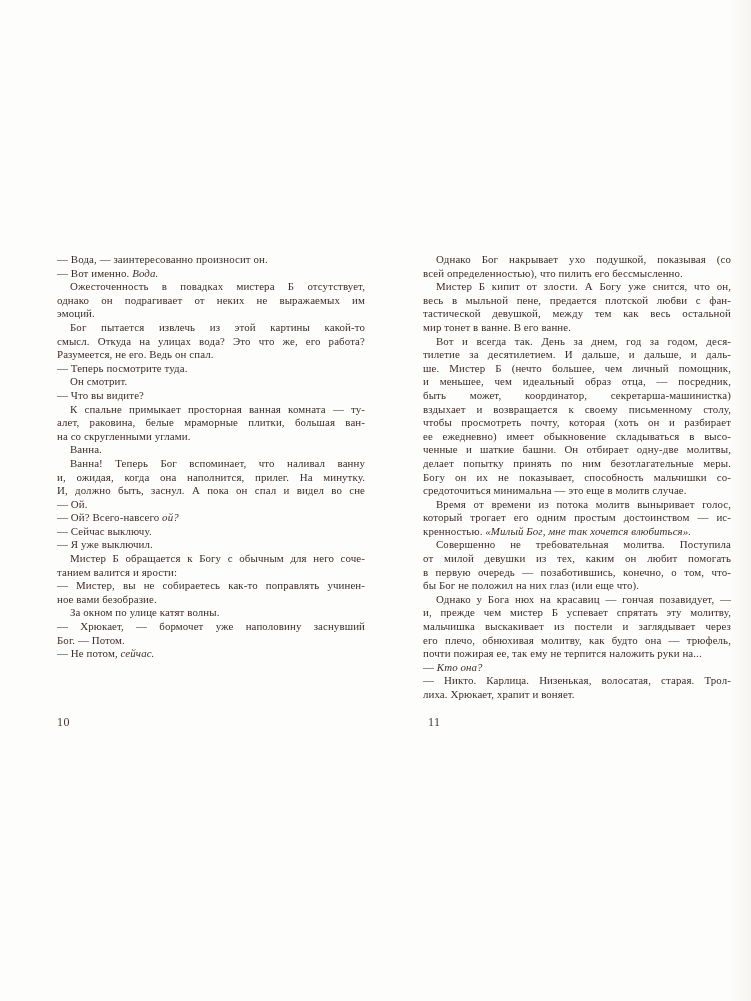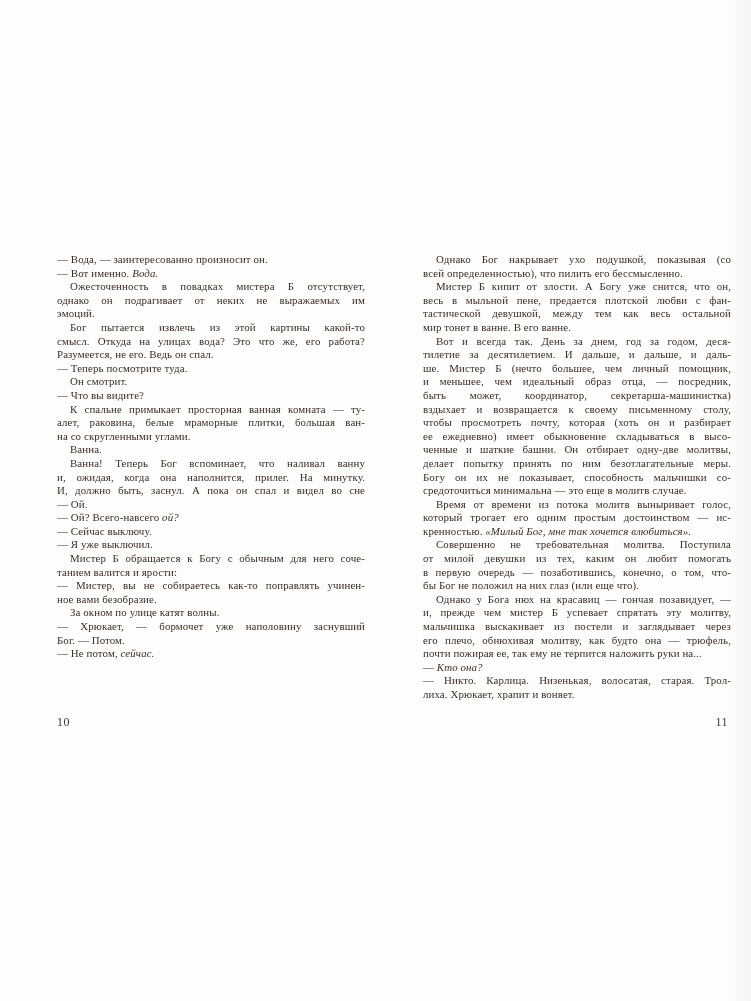--- a/index.html
+++ b/index.html
@@ -51,21 +51,21 @@
   .folio {
     position: absolute;
     top: 716px;
     width: 308px;
     font-size: 12px;
     line-height: 13px;
     color: #473630;
     letter-spacing: 0.5px;
   }
   .folio.left  { left: 57px;  text-align: left; }
-  .folio.right { left: 428px; text-align: right; padding-right: 8px; box-sizing: border-box; }
+  .folio.right { left: 428px; padding-right: 8px; box-sizing: border-box; }
 </style>
 </head>
 <body>
 
 <div class="spread">
 
   <div class="column left">
       <div class="line last"><span>— Вода, — заинтересованно произносит он.</span></div>
       <div class="line last"><span>— Вот именно. </span><i>Вода.</i></div>
       <div class="line indent"><span>Ожесточенность в повадках мистера Б отсутствует,</span></div>

